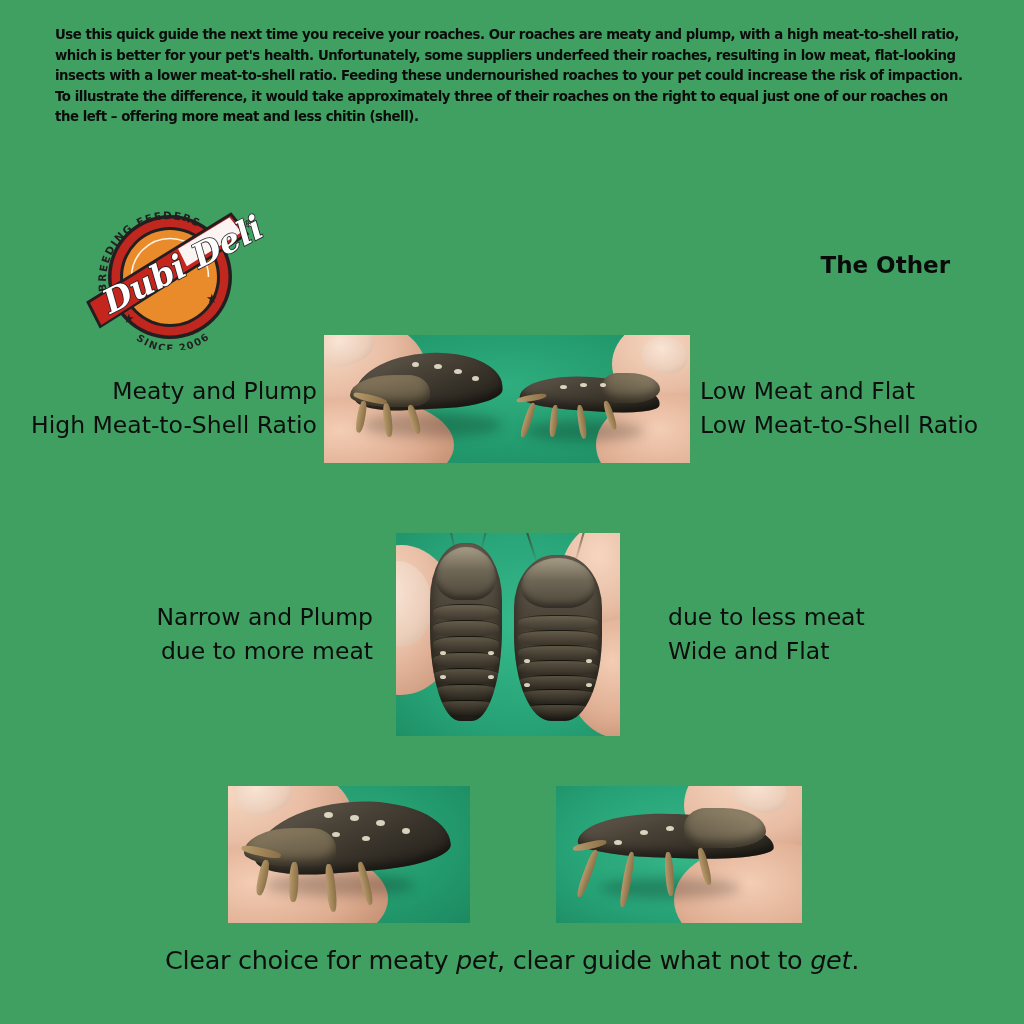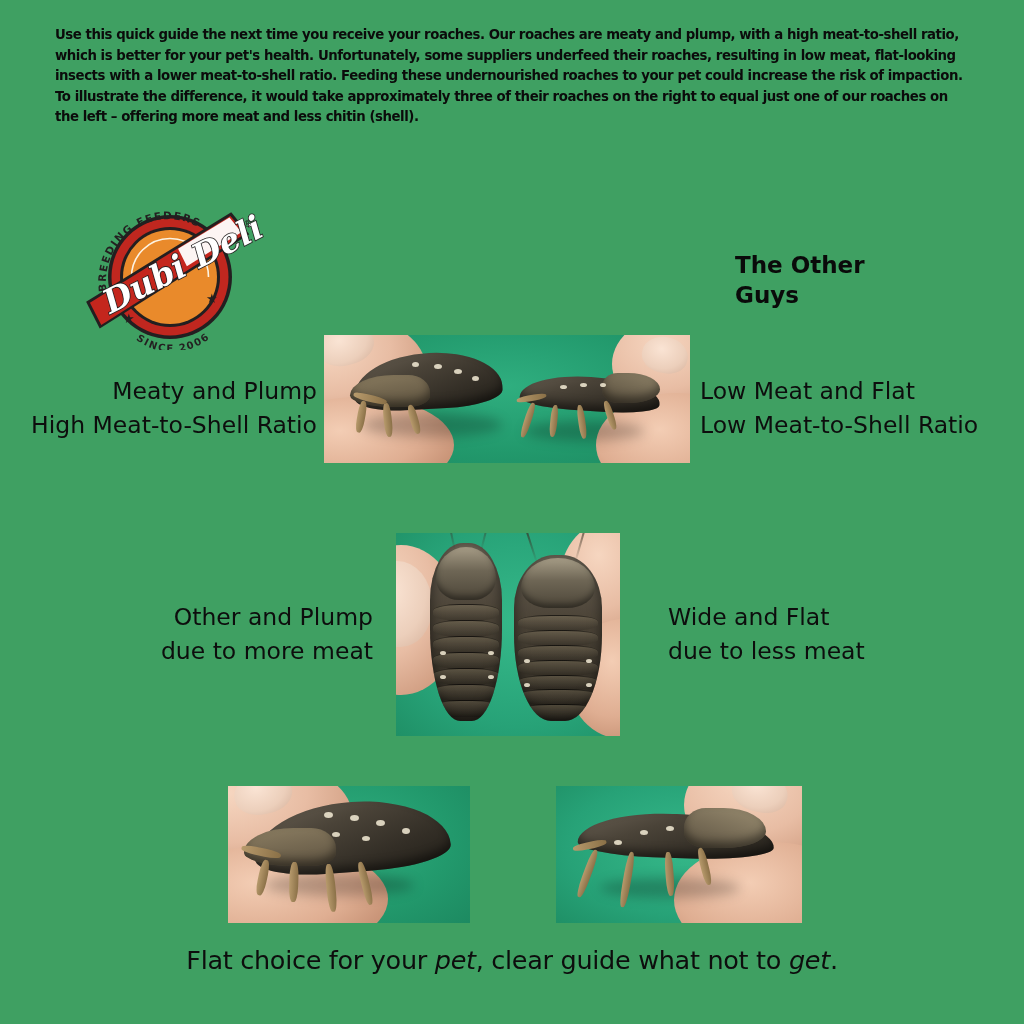--- a/index.html
+++ b/index.html
@@ -51,21 +51,21 @@
     letter-spacing: -1.2px;
     color: #0a0a0a;
   }
 
   
   .other-guys {
     position: absolute;
     left: 735px;
     top: 250px;
     width: 215px;
-    text-align: left;
+    text-align: right;
     font-family: "DejaVu Sans", sans-serif;
     font-size: 23px;
     font-weight: bold;
     line-height: 30px;
     color: #0a0a0a;
   }
 
   
   .logo {
     position: absolute;
@@ -242,21 +242,20 @@
       <g transform="rotate(-27 92 72)">
         <text x="22" y="78" font-family="DejaVu Serif, serif" font-size="33" font-style="italic" font-weight="bold" fill="#ffffff" stroke="#231f20" stroke-width="1.6" paint-order="stroke">Dubi Deli</text>
       </g>
 
       <text x="165" y="22" font-family="DejaVu Sans, sans-serif" font-size="9" fill="#231f20">®</text>
     </svg>
   </div>
 
   <div class="other-guys">
     <div>The Other</div>
-    <div>Guys</div>
   </div>
 
   <div class="photo" id="photo-pair-side">
     <div class="scene">
       <div class="bg-green"></div>
 
       <div class="finger" style="left:-48px; top:-18px; width:150px; height:104px;"></div>
       <div class="finger warm" style="left:-60px; top:62px; width:190px; height:96px;"></div>
       <div class="nail" style="left:-6px; top:-10px; width:56px; height:40px; transform:rotate(-16deg);"></div>
 
@@ -411,26 +410,26 @@
     <div>Low Meat and Flat</div>
     <div>Low Meat-to-Shell Ratio</div>
   </div>
 
   <div class="caption cap-r1-left">
     <div>Meaty and Plump</div>
     <div>High Meat-to-Shell Ratio</div>
   </div>
 
   <div class="caption cap-r2-left">
-    <div>Other and Plump</div>
+    <div>Narrow and Plump</div>
     <div>due to more meat</div>
   </div>
 
   <div class="caption cap-r2-right">
+    <div>due to less meat</div>
     <div>Wide and Flat</div>
-    <div>due to less meat</div>
   </div>
 
   <div class="footer-caption">
-    <span>Flat choice for your </span><i>pet</i><span>, clear guide what not to </span><i>get</i><span>.</span>
+    <span>Clear choice for meaty </span><i>pet</i><span>, clear guide what not to </span><i>get</i><span>.</span>
   </div>
 
 </div>
 
 </body></html>

